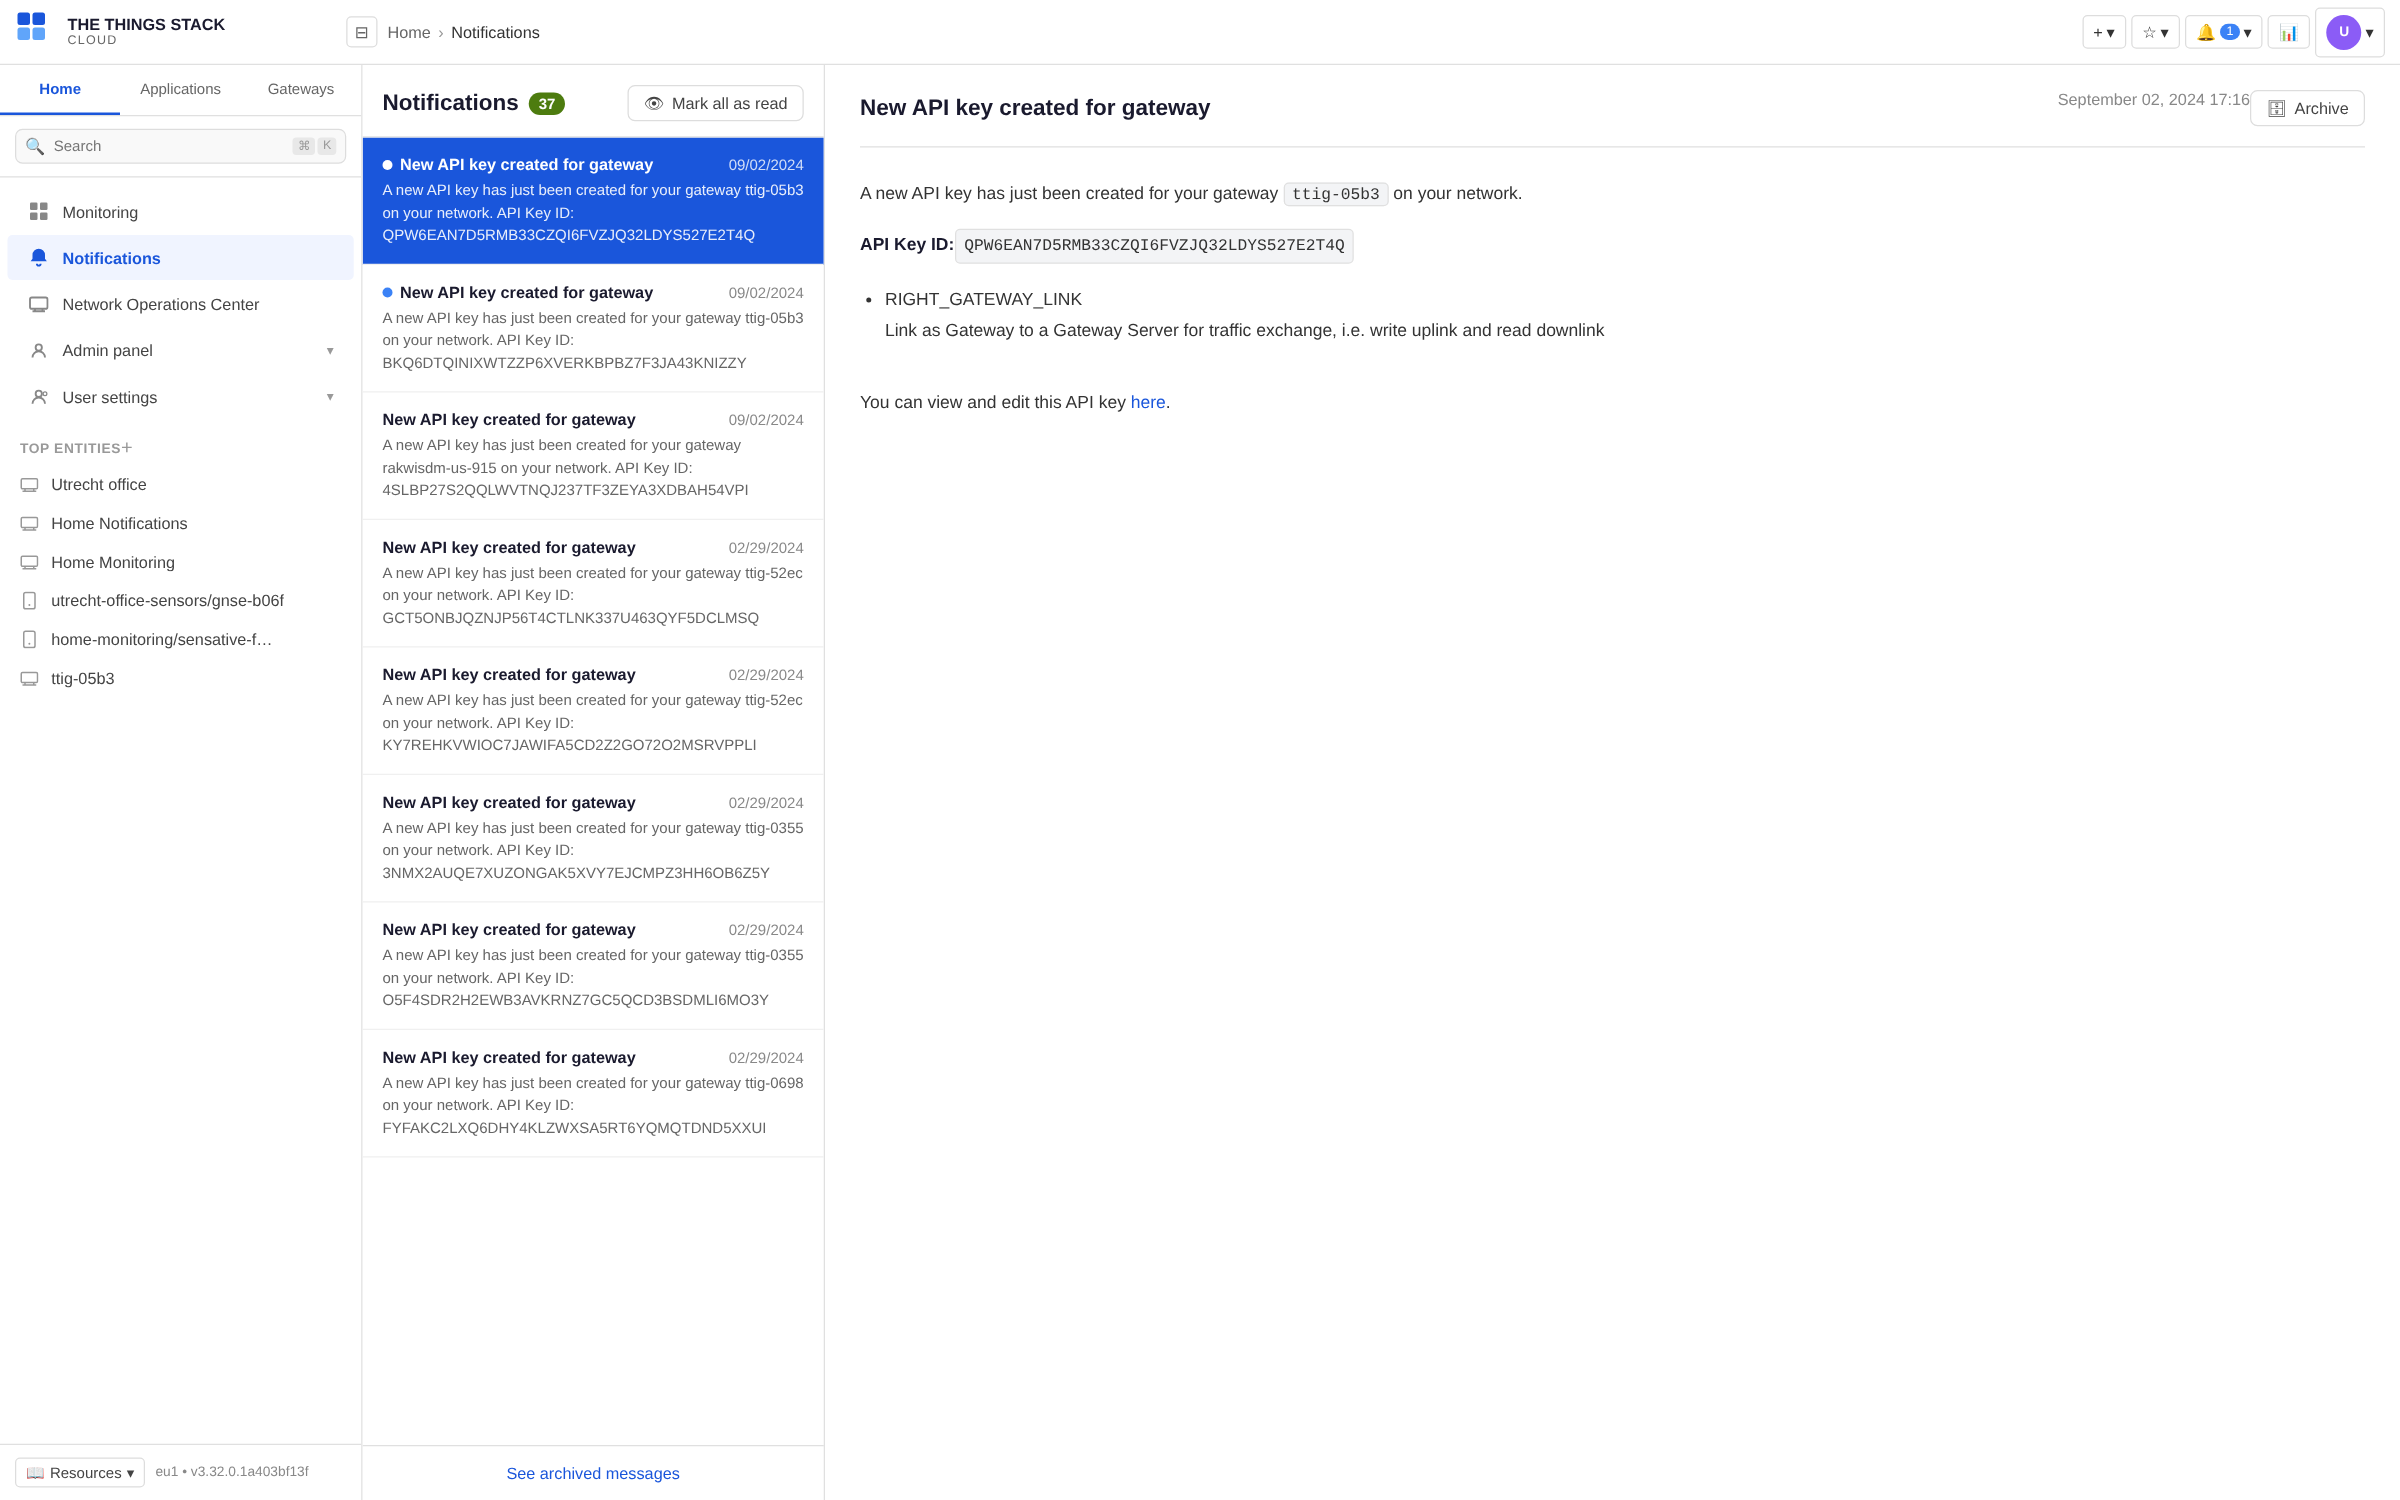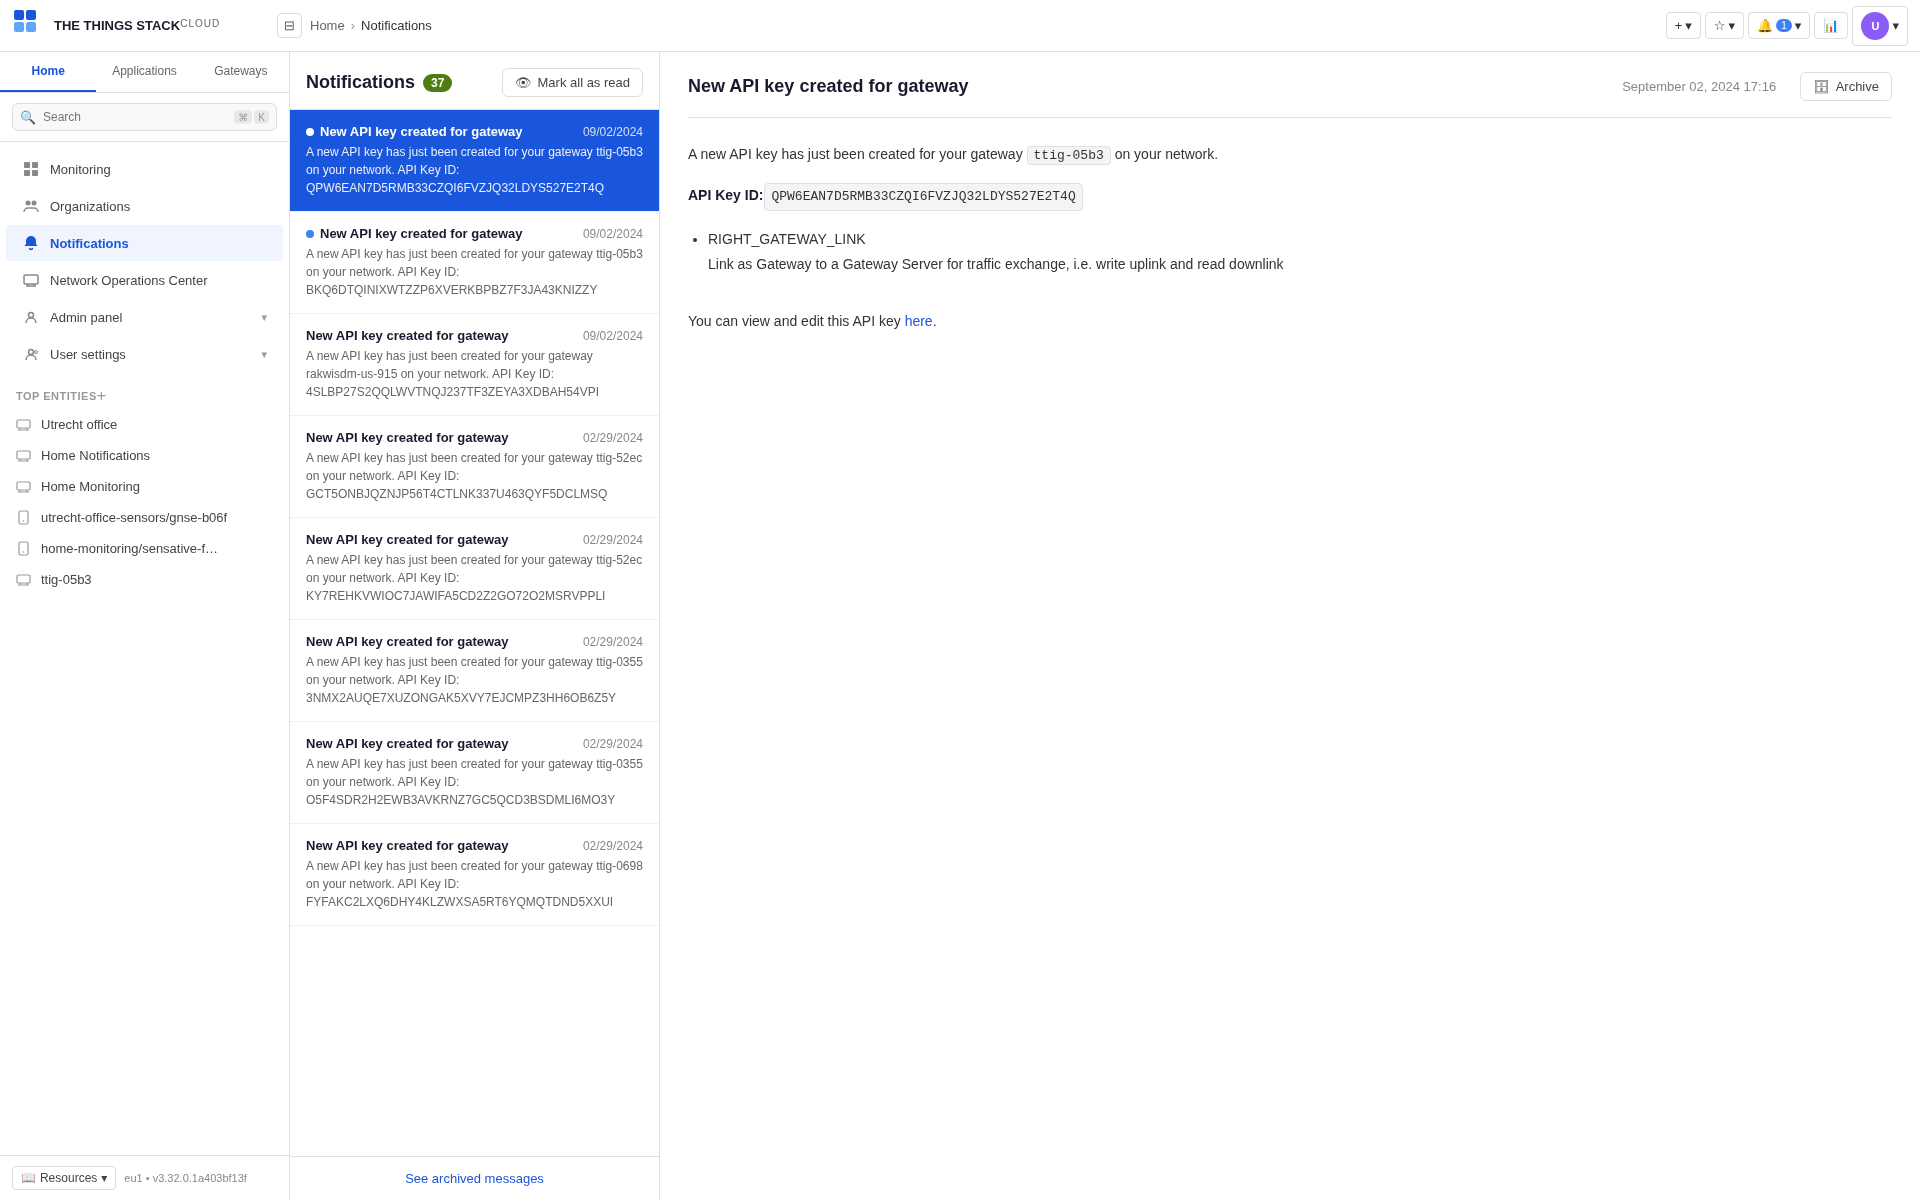--- a/index.html
+++ b/index.html
@@ -2,21 +2,21 @@
 <html><head>
   <meta charset="utf-8">
   <style>
     * { box-sizing: border-box; margin: 0; padding: 0; }
     body { font-family: -apple-system, BlinkMacSystemFont, 'Segoe UI', sans-serif; font-size: 13px; background: #f5f5f5; color: #333; display: flex; flex-direction: column; height: 100vh; overflow: hidden; }
 
     
     .topbar { display: flex; align-items: center; background: #fff; border-bottom: 1px solid #e0e0e0; height: 52px; padding: 0 12px; gap: 8px; flex-shrink: 0; }
     .logo { display: flex; align-items: center; gap: 6px; width: 290px; flex-shrink: 0; }
     .logo-icon { width: 36px; height: 36px; }
-    .logo-text { display: flex; line-height: 1.2; }
+    .logo-text { display: flex; flex-direction: column; line-height: 1.2; }
     .logo-main { font-weight: 700; font-size: 13px; color: #1a1a2e; }
     .logo-sub { font-size: 10px; color: #666; letter-spacing: 1px; }
     .topbar-collapse { background: none; border: 1px solid #ddd; border-radius: 4px; padding: 4px 6px; cursor: pointer; color: #666; }
     .topbar-breadcrumb { display: flex; align-items: center; gap: 6px; flex: 1; font-size: 13px; color: #666; }
     .topbar-breadcrumb a { color: #666; text-decoration: none; }
     .topbar-breadcrumb .sep { color: #999; }
     .topbar-breadcrumb .current { color: #333; font-weight: 500; }
     .topbar-actions { display: flex; align-items: center; gap: 4px; }
     .topbar-btn { display: flex; align-items: center; gap: 3px; background: none; border: 1px solid #ddd; border-radius: 4px; padding: 5px 8px; cursor: pointer; color: #333; font-size: 13px; }
     .notif-badge { background: #3b82f6; color: #fff; border-radius: 10px; font-size: 10px; padding: 1px 5px; }
@@ -72,21 +72,21 @@
     .notif-item.selected .notif-item-title .dot { background: #fff; }
     .notif-item-date { font-size: 12px; color: #888; }
     .notif-item-body { font-size: 12px; color: #666; line-height: 1.5; margin-top: 2px; }
     .notif-footer { padding: 14px 16px; border-top: 1px solid #e0e0e0; text-align: center; }
     .see-archived { color: #1a56db; font-size: 13px; cursor: pointer; background: none; border: none; }
 
     
     .detail-panel { flex: 1; background: #fff; padding: 20px 28px; overflow-y: auto; }
     .detail-header { display: flex; align-items: center; justify-content: space-between; margin-bottom: 24px; padding-bottom: 16px; border-bottom: 1px solid #e0e0e0; }
     .detail-title { font-size: 18px; font-weight: 700; color: #1a1a2e; }
-    .detail-meta { display: flex; align-items: center; gap: 24px; }
+    .detail-meta { display: flex; gap: 0; }
     .detail-date { font-size: 13px; color: #888; }
     .archive-btn { display: flex; align-items: center; gap: 6px; background: none; border: 1px solid #ddd; border-radius: 6px; padding: 6px 12px; cursor: pointer; font-size: 13px; color: #444; }
     .detail-body { font-size: 14px; line-height: 1.8; color: #333; }
     .detail-body p { margin-bottom: 16px; }
     .detail-body .code-tag { font-family: 'Courier New', monospace; background: #f3f4f6; border: 1px solid #e0e0e0; border-radius: 4px; padding: 1px 6px; font-size: 13px; color: #333; }
     .detail-body strong { font-weight: 700; }
     .detail-body ul { margin-left: 20px; margin-bottom: 32px; }
     .detail-body li { margin-bottom: 4px; }
     .detail-body .link { color: #1a56db; text-decoration: none; cursor: pointer; }
     .key-value { display: flex; gap: 1px; margin-bottom: 16px; align-items: flex-start; }
@@ -164,30 +164,20 @@
         <span class="icon">
           <svg width="16" height="16" viewBox="0 0 16 16" fill="none">
               <rect x="1" y="1" width="6" height="6" rx="1" fill="#888"></rect>
               <rect x="9" y="1" width="6" height="6" rx="1" fill="#888"></rect>
               <rect x="1" y="9" width="6" height="6" rx="1" fill="#888"></rect>
               <rect x="9" y="9" width="6" height="6" rx="1" fill="#888"></rect>
             </svg>
         </span>
         <span class="label">Monitoring</span>
       </div>
-      <div class="nav-item">
-        <span class="icon">
-          <svg width="16" height="16" viewBox="0 0 16 16" fill="none">
-              <circle cx="5" cy="5" r="2.5" fill="#888"></circle>
-              <circle cx="11" cy="5" r="2.5" fill="#888"></circle>
-              <path d="M1 14c0-2.2 1.8-4 4-4h6c2.2 0 4 1.8 4 4" stroke="#888" stroke-width="1.5" fill="none"></path>
-            </svg>
-        </span>
-        <span class="label">Organizations</span>
-      </div>
       <div class="nav-item active">
         <span class="icon">
           <svg width="16" height="16" viewBox="0 0 16 16" fill="none">
               <path d="M8 1a5 5 0 00-5 5v3l-1.5 2h13L13 9V6a5 5 0 00-5-5z" fill="#1a56db"></path>
               <path d="M6.5 13a1.5 1.5 0 003 0" stroke="#1a56db" stroke-width="1.5" fill="none"></path>
             </svg>
         </span>
         <span class="label">Notifications</span>
       </div>
       <div class="nav-item">

